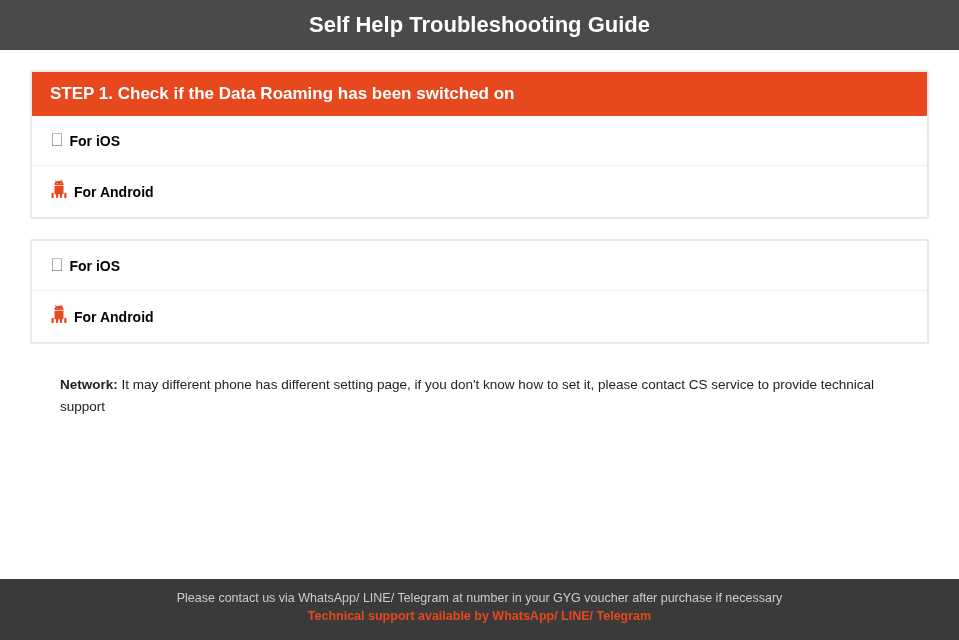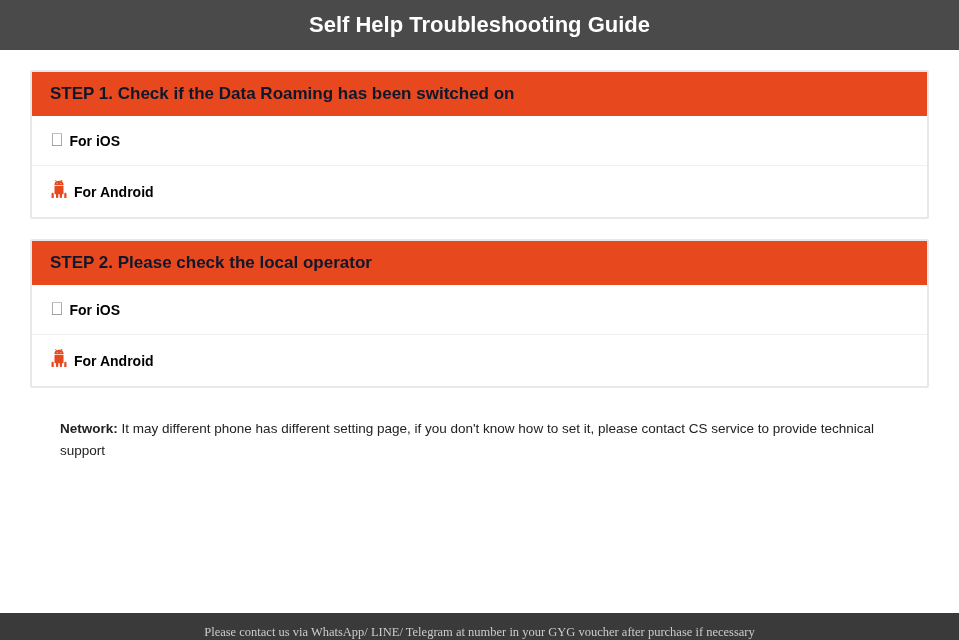--- a/index.html
+++ b/index.html
@@ -29,21 +29,21 @@
 
     .step-card {
       border: 2px solid #e8e8e8;
       margin-bottom: 20px;
       border-radius: 2px;
       overflow: hidden;
     }
 
     .step-header {
       background: #e8481e;
-      color: #0f172a;
+      color: #ffffff;
       padding: 12px 18px;
       font-size: 17px;
       font-weight: bold;
     }
 
     .step-body {
       background: #fff;
       padding: 0;
     }
 
@@ -94,23 +94,22 @@
     }
 
     .remark-section .remark-bold {
       font-weight: bold;
     }
 
     .footer {
       background: #3a3a3a;
       color: #ccc;
       text-align: center;
-      padding: 12px 20px 0 20px;
+      padding: 12px 20px 17px 20px;
       font-size: 12.5px;
-      font-family: Liberation Serif, serif;
     }
 
     .footer-support {
       color: #e8481e;
       font-weight: bold;
       font-size: 12.5px;
       margin-top: 4px;
     }
   </style>
 </head>
@@ -142,23 +141,20 @@
               <path d="M6 18c0 .55.45 1 1 1h1v3.5c0 .83.67 1.5 1.5 1.5s1.5-.67 1.5-1.5V19h2v3.5c0 .83.67 1.5 1.5 1.5s1.5-.67 1.5-1.5V19h1c.55 0 1-.45 1-1V8H6v10zm-2.5-1c-.83 0-1.5.67-1.5 1.5v5c0 .83.67 1.5 1.5 1.5S5 24.33 5 23.5v-5C5 17.67 4.33 17 3.5 17zm17 0c-.83 0-1.5.67-1.5 1.5v5c0 .83.67 1.5 1.5 1.5s1.5-.67 1.5-1.5v-5c0-.83-.67-1.5-1.5-1.5zm-4.97-15.5l1.96-1.96c.2-.2.2-.51 0-.71-.2-.2-.51-.2-.71 0l-2.13 2.13C14.04 1.34 13.07 1 12 1c-1.07 0-2.04.34-2.84.86L7.03-.71c-.2-.2-.51-.2-.71 0-.2.2-.2.51 0 .71L8.28 1.5C6.97 2.44 6 3.91 6 5.6V7h12V5.6c0-1.69-.97-3.16-2.47-4.1zM10 5H9V4h1v1zm5 0h-1V4h1v1z"></path>
             </svg>
           </span>
           <span>For Android</span>
         </div>
       </div>
     </div>
   </div>
 
   <div class="step-card">
-    <div class="step-header">
-      <span>STEP 2.  Please check the local operator</span>
-    </div>
     <div class="step-body">
 
       <div class="step-row">
         <div class="platform-label">
           <span class="platform-icon ios-icon"></span>
           <span>For iOS</span>
         </div>
       </div>
 
       <div class="step-row">
@@ -176,13 +172,14 @@
 
   <div class="remark-section">
     <span class="remark-bold">Network:</span>
     <span>It may different phone has different setting page, if you don't know how to set it,  please contact CS service to provide technical support</span>
   </div>
 
 </div>
 
 <div class="footer">
   <div>Please contact us via WhatsApp/ LINE/ Telegram at number in your GYG voucher after purchase if necessary</div>
+  <div class="footer-support">Technical support available by WhatsApp/ LINE/ Telegram</div>
 </div>
 
 </body></html>

